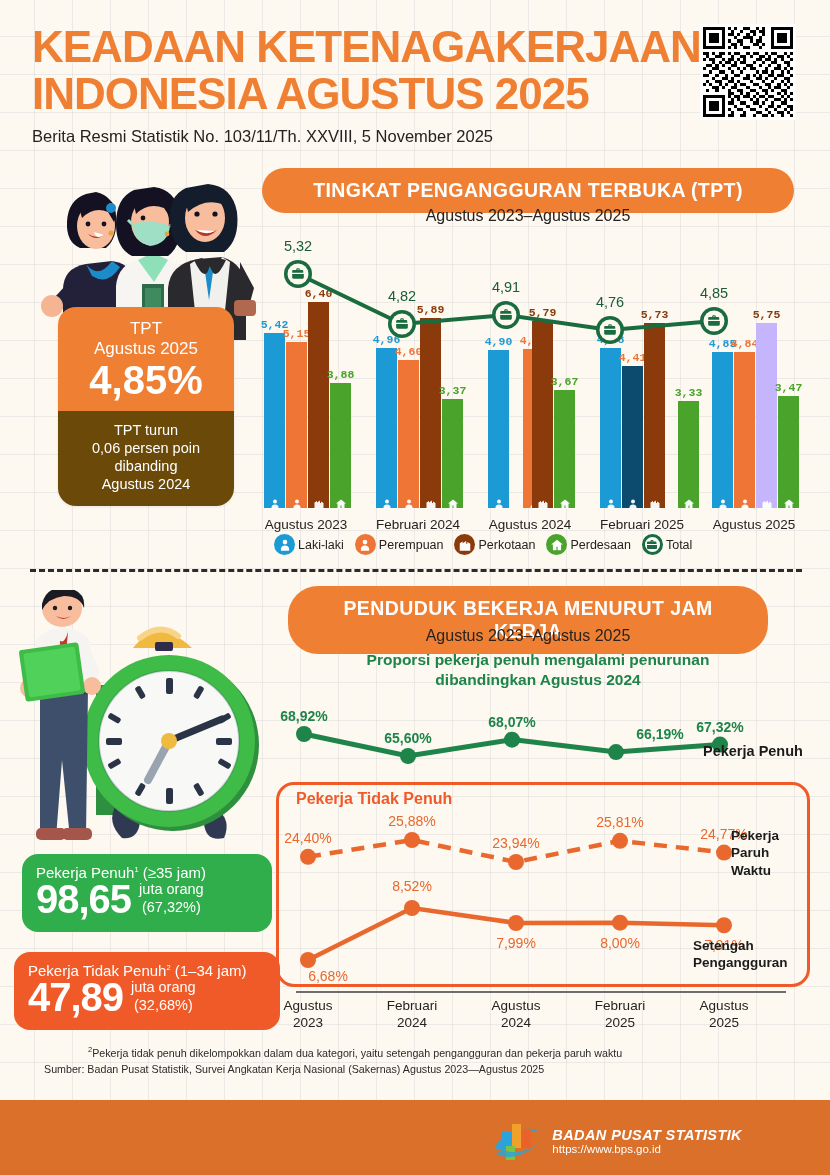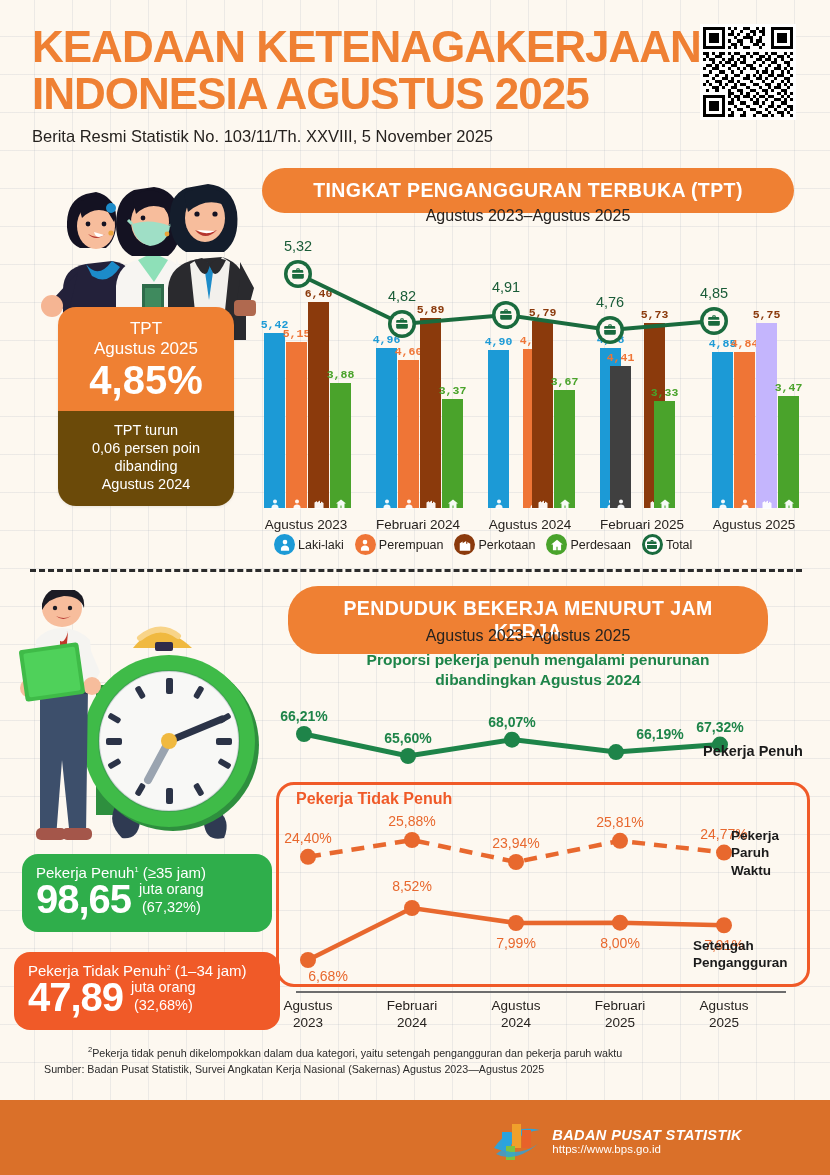--- a/index.html
+++ b/index.html
@@ -545,33 +545,33 @@
       </div>
       <div class="xlab" style="left: 42px;">Agustus 2024</div>
     </div>
     <div class="grp" style="left: 348px;">
       <div class="bar" style="background: rgb(28, 154, 214); height: 160.467px; left: 0px;">
         <div class="blbl" style="color: rgb(28, 154, 214);">4,98</div>
         <div class="bico"><svg viewBox="0 0 24 24" width="14" height="12">
             <path d="M12 11a4 4 0 100-8 4 4 0 000 8zm0 2c-4 0-7 2.4-7 5.4V22h14v-3.6c0-3-3-5.4-7-5.4z" fill="#ffffff"></path>
           </svg></div>
       </div>
-      <div class="bar" style="background: #404040; height: 142.1px; left: 10px;">
+      <div class="bar" style="background: #0c4a6e; height: 142.1px; left: 22px;">
         <div class="blbl" style="color: rgb(239, 117, 54);">4,41</div>
         <div class="bico"><svg viewBox="0 0 24 24" width="14" height="12">
             <path d="M12 11a4 4 0 100-8 4 4 0 000 8zm0 2c-4 0-7 2.4-7 5.4V22h14v-3.6c0-3-3-5.4-7-5.4z" fill="#ffffff"></path>
           </svg></div>
       </div>
       <div class="bar" style="background: rgb(139, 58, 12); height: 184.633px; left: 44px;">
         <div class="blbl" style="color: rgb(139, 58, 12);">5,73</div>
         <div class="bico"><svg viewBox="0 0 24 24" width="14" height="12">
             <path d="M3 22V9l5-3v3l6-4v5h2v-3l5 3v12H3zm3-3h2v2H6v-2zm4 0h2v2h-2v-2zm5 0h2v2h-2v-2zM6 14h2v2H6v-2zm4 0h2v2h-2v-2zm5 0h2v2h-2v-2z" fill="#ffffff"></path>
           </svg></div>
       </div>
-      <div class="bar" style="background: rgb(74, 163, 43); height: 107.3px; left: 54px;">
+      <div class="bar" style="background: rgb(74, 163, 43); height: 107.3px; left: 78px;">
         <div class="blbl" style="color: rgb(74, 163, 43);">3,33</div>
         <div class="bico"><svg viewBox="0 0 24 24" width="14" height="12">
             <path d="M12 3L2 11h3v10h6v-6h2v6h6V11h3L12 3z" fill="#ffffff"></path>
           </svg></div>
       </div>
       <div class="xlab" style="left: 42px;">Februari 2025</div>
     </div>
     <div class="grp" style="left: 460px;">
       <div class="bar" style="background: rgb(28, 154, 214); height: 156.278px; left: 0px;">
         <div class="blbl" style="color: rgb(28, 154, 214);">4,85</div>
@@ -735,21 +735,21 @@
   <rect x="62" y="238" width="30" height="12" rx="5" fill="#a4564a"></rect>
 </svg>
 
 <div id="penuhLine" class="layer"><svg width="525" height="70">
       <path d="M24 33.99999999999995 L128 56 L232 39.63253012048193 L336 52.09036144578311 L440 44.60240963855422" stroke="#1e8449" stroke-width="5" fill="none"></path>
       <circle cx="24" cy="33.99999999999995" r="8" fill="#1e8449"></circle>
       <circle cx="128" cy="56" r="8" fill="#1e8449"></circle>
       <circle cx="232" cy="39.63253012048193" r="8" fill="#1e8449"></circle>
       <circle cx="336" cy="52.09036144578311" r="8" fill="#1e8449"></circle>
       <circle cx="440" cy="44.60240963855422" r="8" fill="#1e8449"></circle>
-    </svg><div class="pl" style="left: 24px; top: 8px;">66,21%</div><div class="pl" style="left: 128px; top: 30px;">65,60%</div><div class="pl" style="left: 232px; top: 13.6325px;">68,07%</div><div class="pl" style="left: 336px; top: 26.0904px; margin-left: 44px;">66,19%</div><div class="pl" style="left: 440px; top: 18.6024px;">67,32%</div></div>
+    </svg><div class="pl" style="left: 24px; top: 8px;">68,92%</div><div class="pl" style="left: 128px; top: 30px;">65,60%</div><div class="pl" style="left: 232px; top: 13.6325px;">68,07%</div><div class="pl" style="left: 336px; top: 26.0904px; margin-left: 44px;">66,19%</div><div class="pl" style="left: 440px; top: 18.6024px;">67,32%</div></div>
 <div id="penuhName" class="layer">Pekerja Penuh</div>
 
 <div id="cardFull" class="layer statCard">
   <div class="statTop">
     <span>Pekerja Penuh</span><sup>1</sup><span> (≥35  jam)</span>
   </div>
   <div class="statRow">
     <div class="statBig">98,65</div>
     <div class="statUnit">
       <div>juta orang</div>

